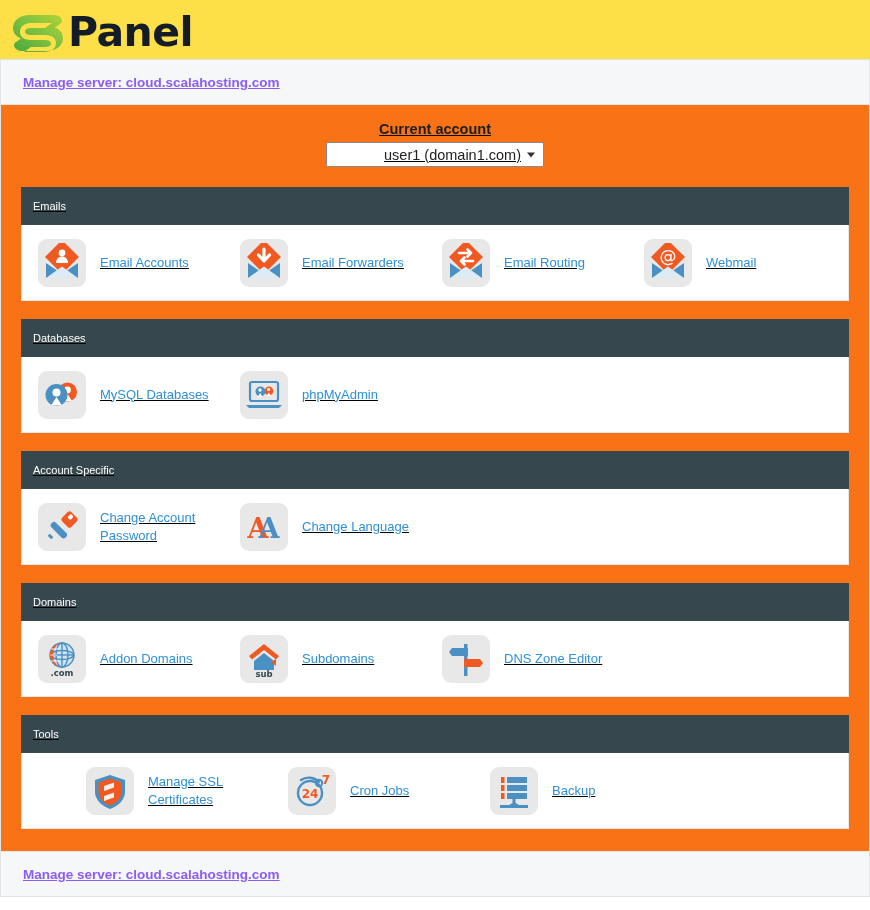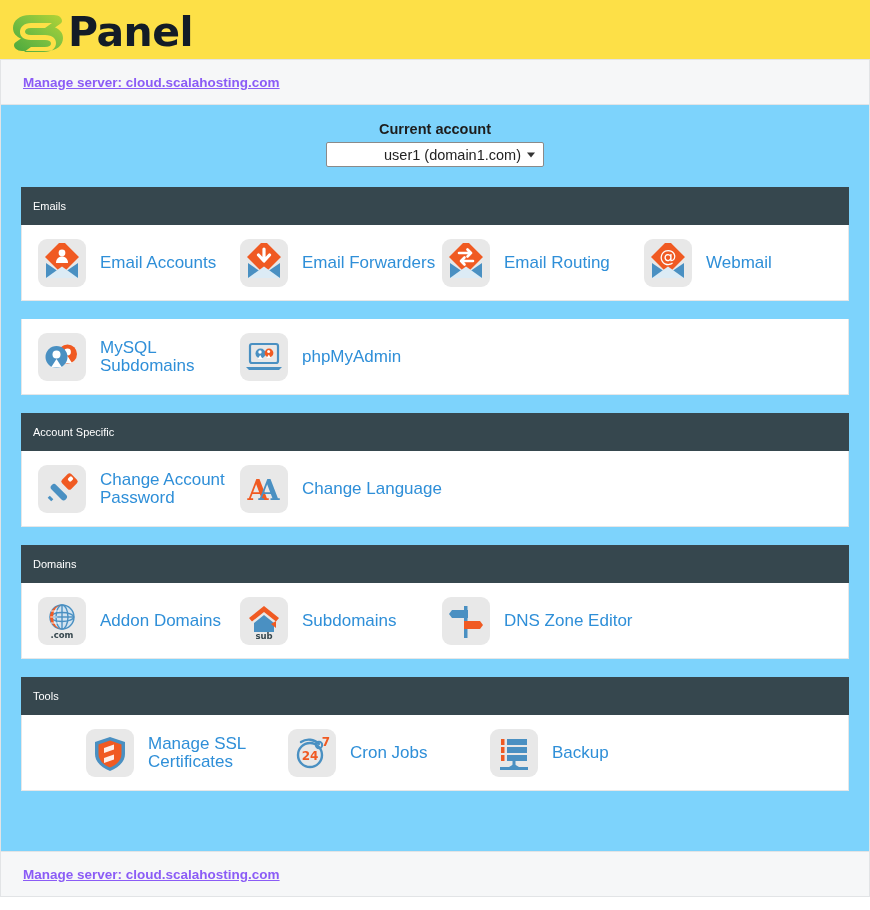--- a/index.html
+++ b/index.html
@@ -61,22 +61,23 @@
     text-decoration: underline;
     cursor: pointer;
   }
 
   
   .main {
     border-left: 1px solid #e2e4e6;
     border-right: 1px solid #e2e4e6;
     box-sizing: border-box;
     padding: 0 0 0 0;
-    background: #7dd3fc;
+    background: #f97316;
     min-height: 746px;
+    text-decoration: underline;
   }
 
   
   .account-area {
     padding-top: 16px;
     display: flex;
     flex-direction: column;
     align-items: center;
   }
   .account-label {
@@ -149,21 +150,21 @@
     background: #e8e8e8;
     border-radius: 9px;
     display: flex;
     align-items: center;
     justify-content: center;
     flex: none;
   }
   .tile-icon svg { display: block; }
   .tile-label {
     color: #2f8fd8;
-    font-size: 17px;
+    font-size: 13px;
     line-height: 18px;
     margin-left: 14px;
     white-space: pre-line;
   }
 
   
   .footer-bar {
     height: 46px;
     background: #f6f7f8;
     border: 1px solid #e2e4e6;
@@ -261,33 +262,34 @@
       <text x="20" y="19" font-family="DejaVu Sans, sans-serif" font-size="17" fill="#fff" text-anchor="middle">@</text>
       <path d="M4 20 L20 31 L36 20 L36 35 L4 35 Z" fill="#4a90c2"></path>
       <path d="M4 35 L20 23.5 L36 35 Z" fill="#dcebf5"></path>
     </svg>
               </span>
               <span class="tile-label">Webmail</span>
             </a>
           </div>
         </div>
         <div class="section">
+          <div class="section-header">Databases</div>
           <div class="section-body">
             <a class="tile" style="margin-left: 16px; width: 202px;">
               <span class="tile-icon">
                 <svg width="38" height="34" viewBox="0 0 38 34">
       <circle cx="24.5" cy="14" r="9.5" fill="#f05a22"></circle>
       <circle cx="24.5" cy="12" r="3.4" fill="#fff"></circle>
       <path d="M24.5 16 l4.5 7 h-9 z" fill="#fff"></path>
       <circle cx="13.5" cy="17" r="11" fill="#4a90c2"></circle>
       <circle cx="13.5" cy="14.5" r="4" fill="#fff"></circle>
       <path d="M13.5 19 l5.5 8.5 h-11 z" fill="#fff"></path>
     </svg>
               </span>
-              <span class="tile-label">MySQL Subdomains</span>
+              <span class="tile-label">MySQL Databases</span>
             </a>
             <a class="tile" style="margin-left: 0px; width: 202px;">
               <span class="tile-icon">
                 <svg width="40" height="34" viewBox="0 0 40 34">
       <rect x="6" y="4" width="28" height="19" rx="2" fill="none" stroke="#4a90c2" stroke-width="2.2"></rect>
       <circle cx="16.5" cy="13.5" r="5" fill="#4a90c2"></circle>
       <circle cx="16" cy="12" r="1.7" fill="#fff"></circle>
       <path d="M16.2 15 l2.4 4 h-5 z" fill="#fff"></path>
       <circle cx="25" cy="13" r="4.4" fill="#f05a22"></circle>
       <circle cx="24.6" cy="11.6" r="1.5" fill="#fff"></circle>

